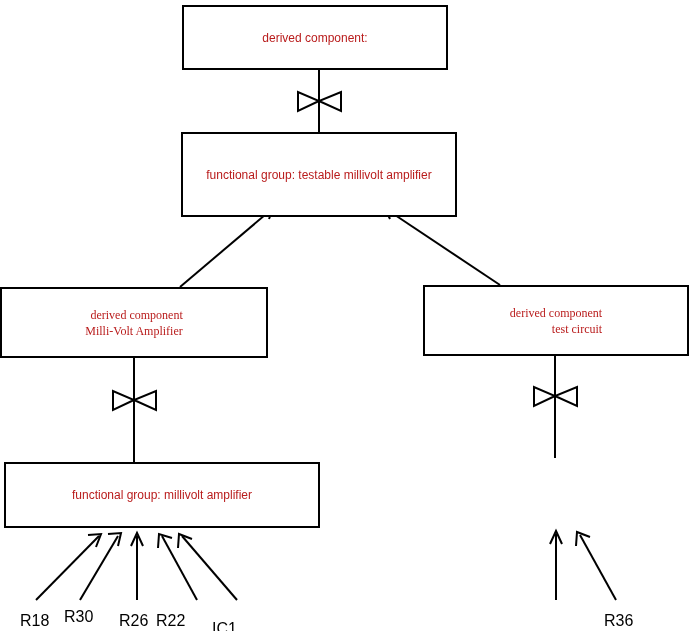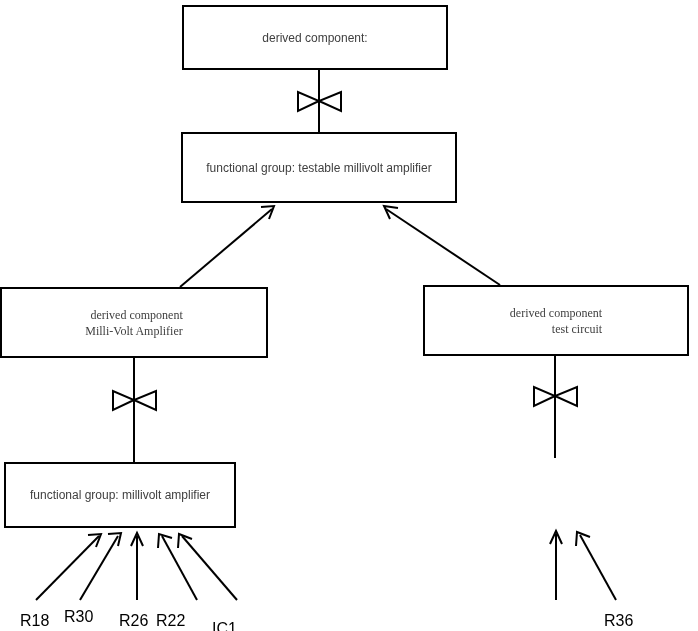--- a/index.html
+++ b/index.html
@@ -32,21 +32,21 @@
     border: 2px solid #000000;
     background: #ffffff;
     display: flex;
     align-items: center;
     justify-content: center;
   }
   .node-text {
     font-family: "Liberation Sans", sans-serif;
     font-size: 12px;
     line-height: 16px;
-    color: #404040;
+    color: #b91c1c;
     text-align: center;
     white-space: pre;
     padding: 0 6px;
   }
   .node-text.left-block {
     text-align: right;
     font-family: Liberation Serif, serif;
   }
   .edge-label {
     position: absolute;
@@ -119,33 +119,33 @@
     <g>
       <line x1="616" y1="600" x2="580" y2="535" stroke="#000" stroke-width="2"></line>
       <polyline points="576,546 577,532 590,537" fill="none" stroke="#000" stroke-width="2"></polyline>
     </g>
   </svg>
 
   <div class="node-box" style="left:182px; top:5px; width:266px; height:65px;">
     <div class="node-text"><span>derived component:</span><br></div>
   </div>
 
-  <div class="node-box" style="left:181px; top:132px; width:276px; height:71px;">
+  <div class="node-box" style="left:181px; top:132px; width:276px; height:85px;">
     <div class="node-text">functional group: testable millivolt amplifier</div>
   </div>
 
   <div class="node-box" style="left:0px; top:287px; width:268px; height:71px;">
     <div class="node-text left-block"><span>derived component</span><br><span>Milli-Volt Amplifier</span></div>
   </div>
 
   <div class="node-box" style="left:423px; top:285px; width:266px; height:71px;">
     <div class="node-text left-block"><span>derived component</span><br><span>test circuit</span></div>
   </div>
 
-  <div class="node-box" style="left:4px; top:462px; width:232px; height:66px;">
+  <div class="node-box" style="left:4px; top:462px; width:316px; height:66px;">
     <div class="node-text">functional group: millivolt amplifier</div>
   </div>
 
 
   <div class="edge-label" style="left:20px;  top:612px;">R18</div>
   <div class="edge-label" style="left:64px;  top:608px;">R30</div>
   <div class="edge-label" style="left:119px; top:612px;">R26</div>
   <div class="edge-label" style="left:156px; top:612px;">R22</div>
   <div class="edge-label" style="left:212px; top:620px;">IC1</div>
   <div class="edge-label" style="left:539px; top:648px;text-align:center;">TR1</div>

